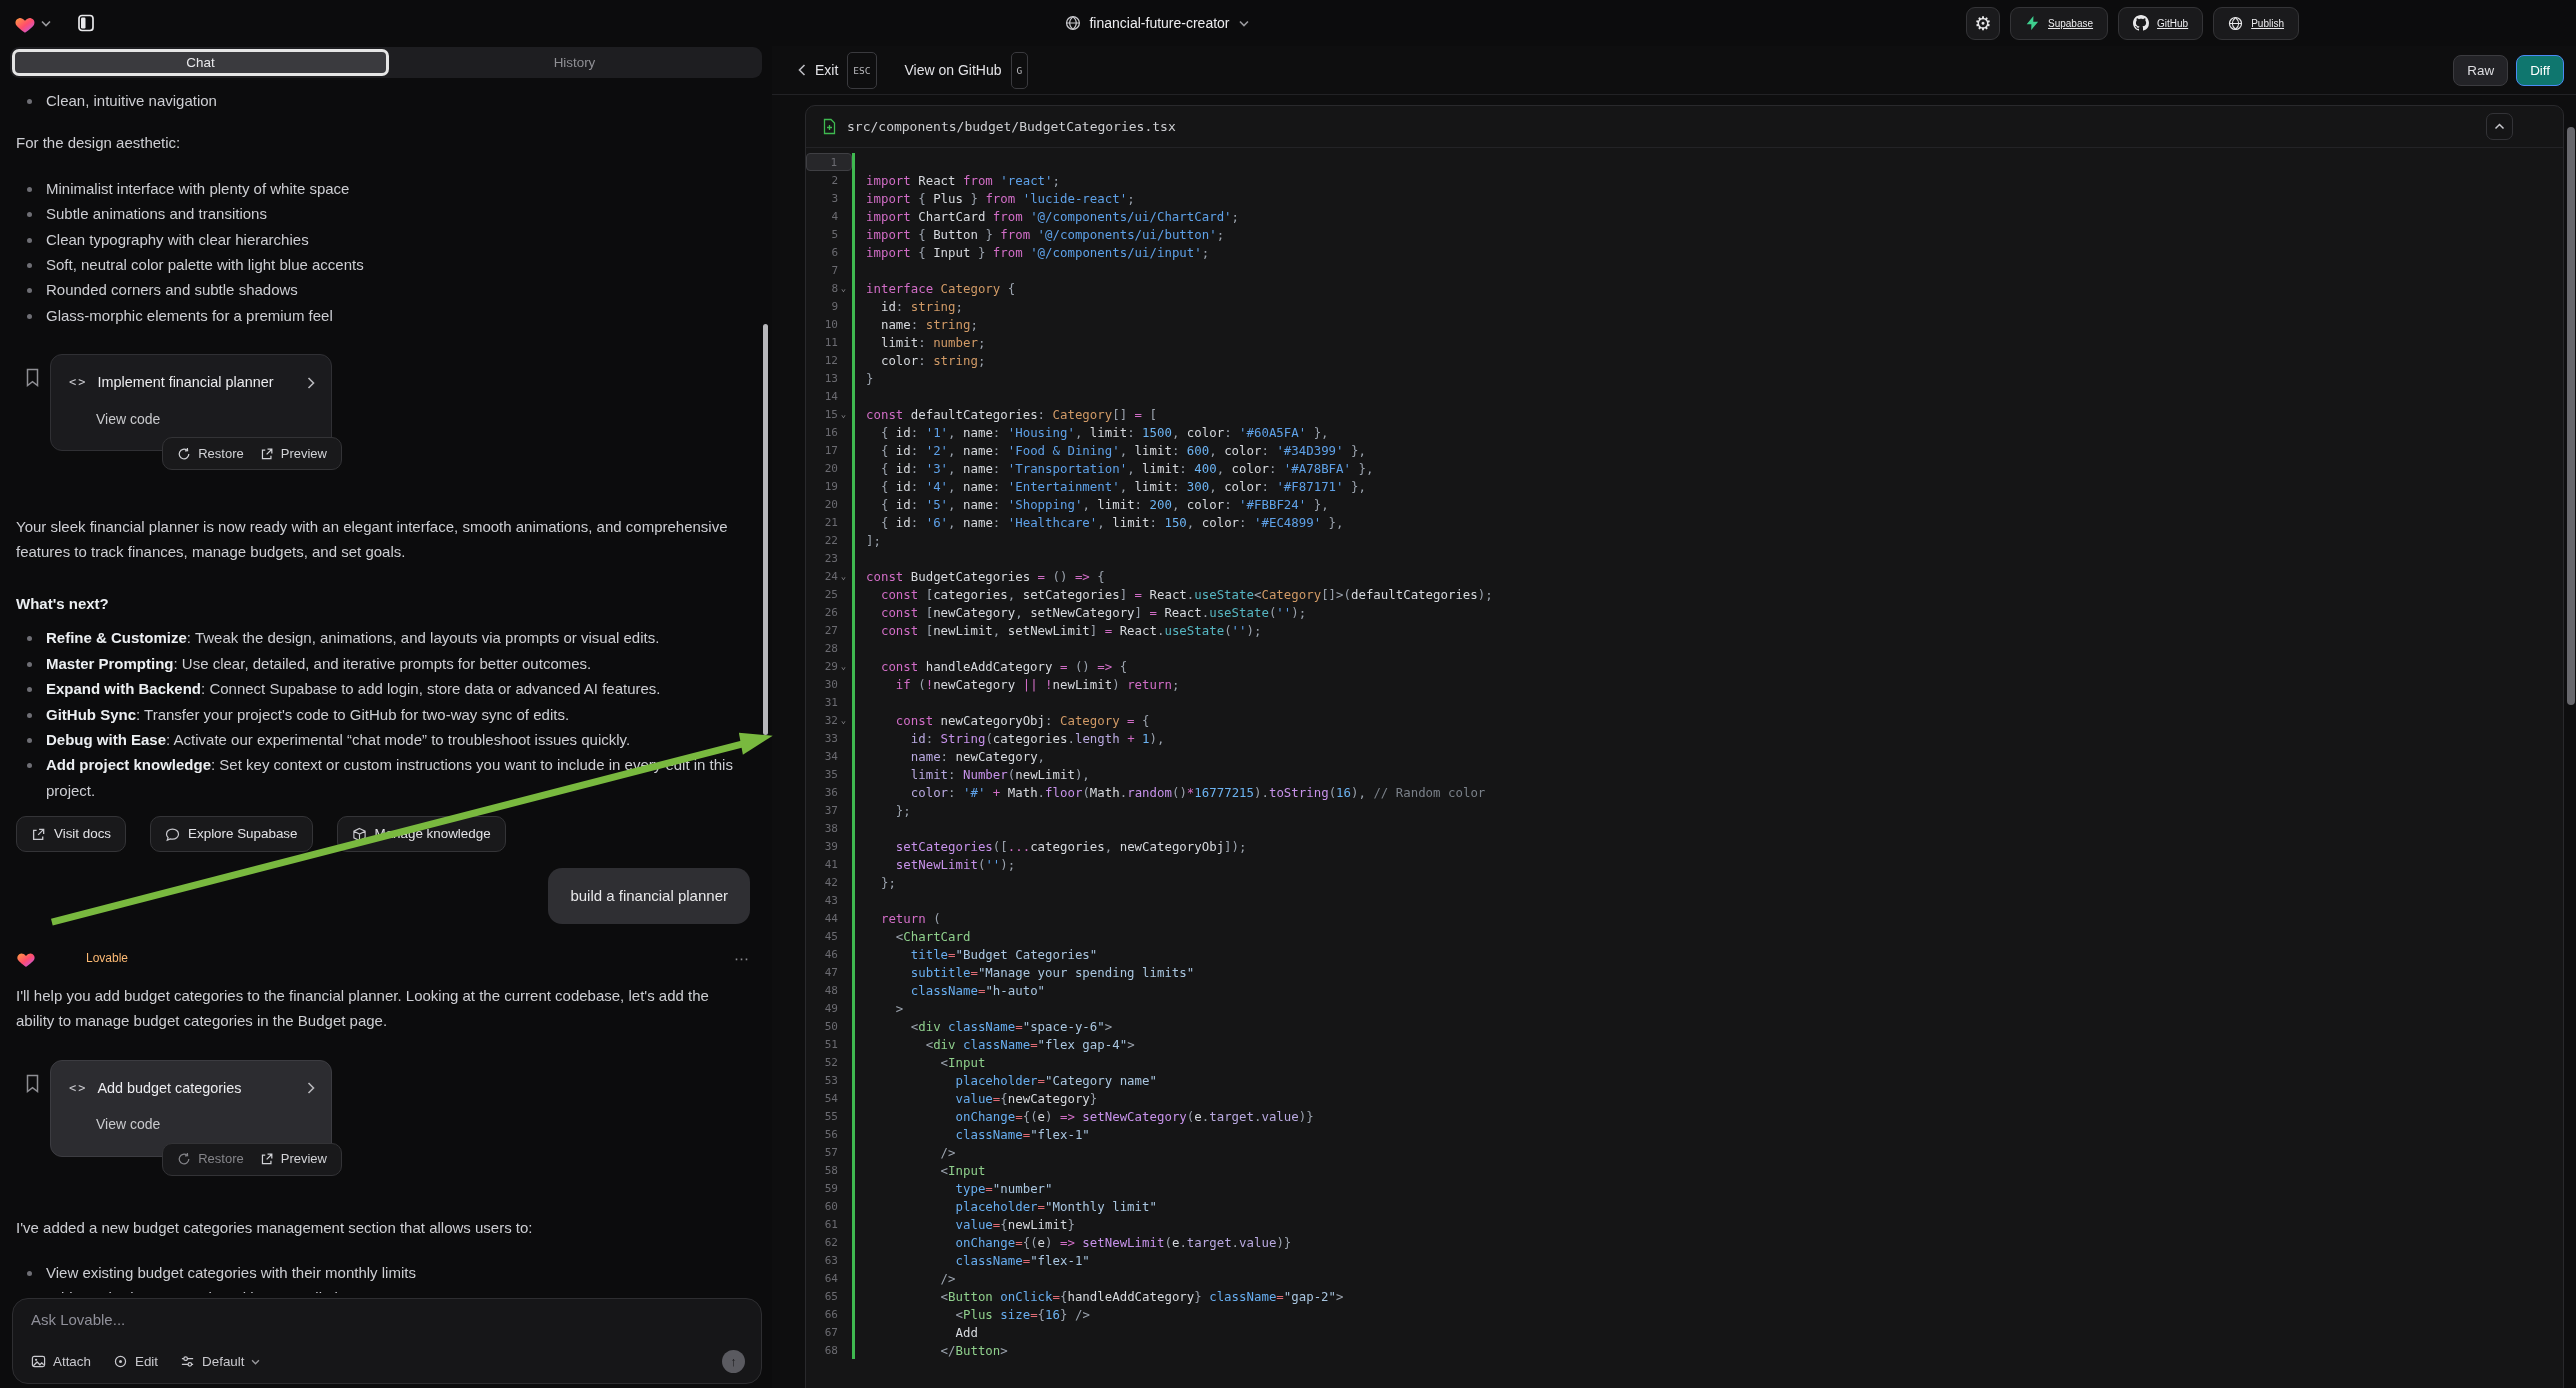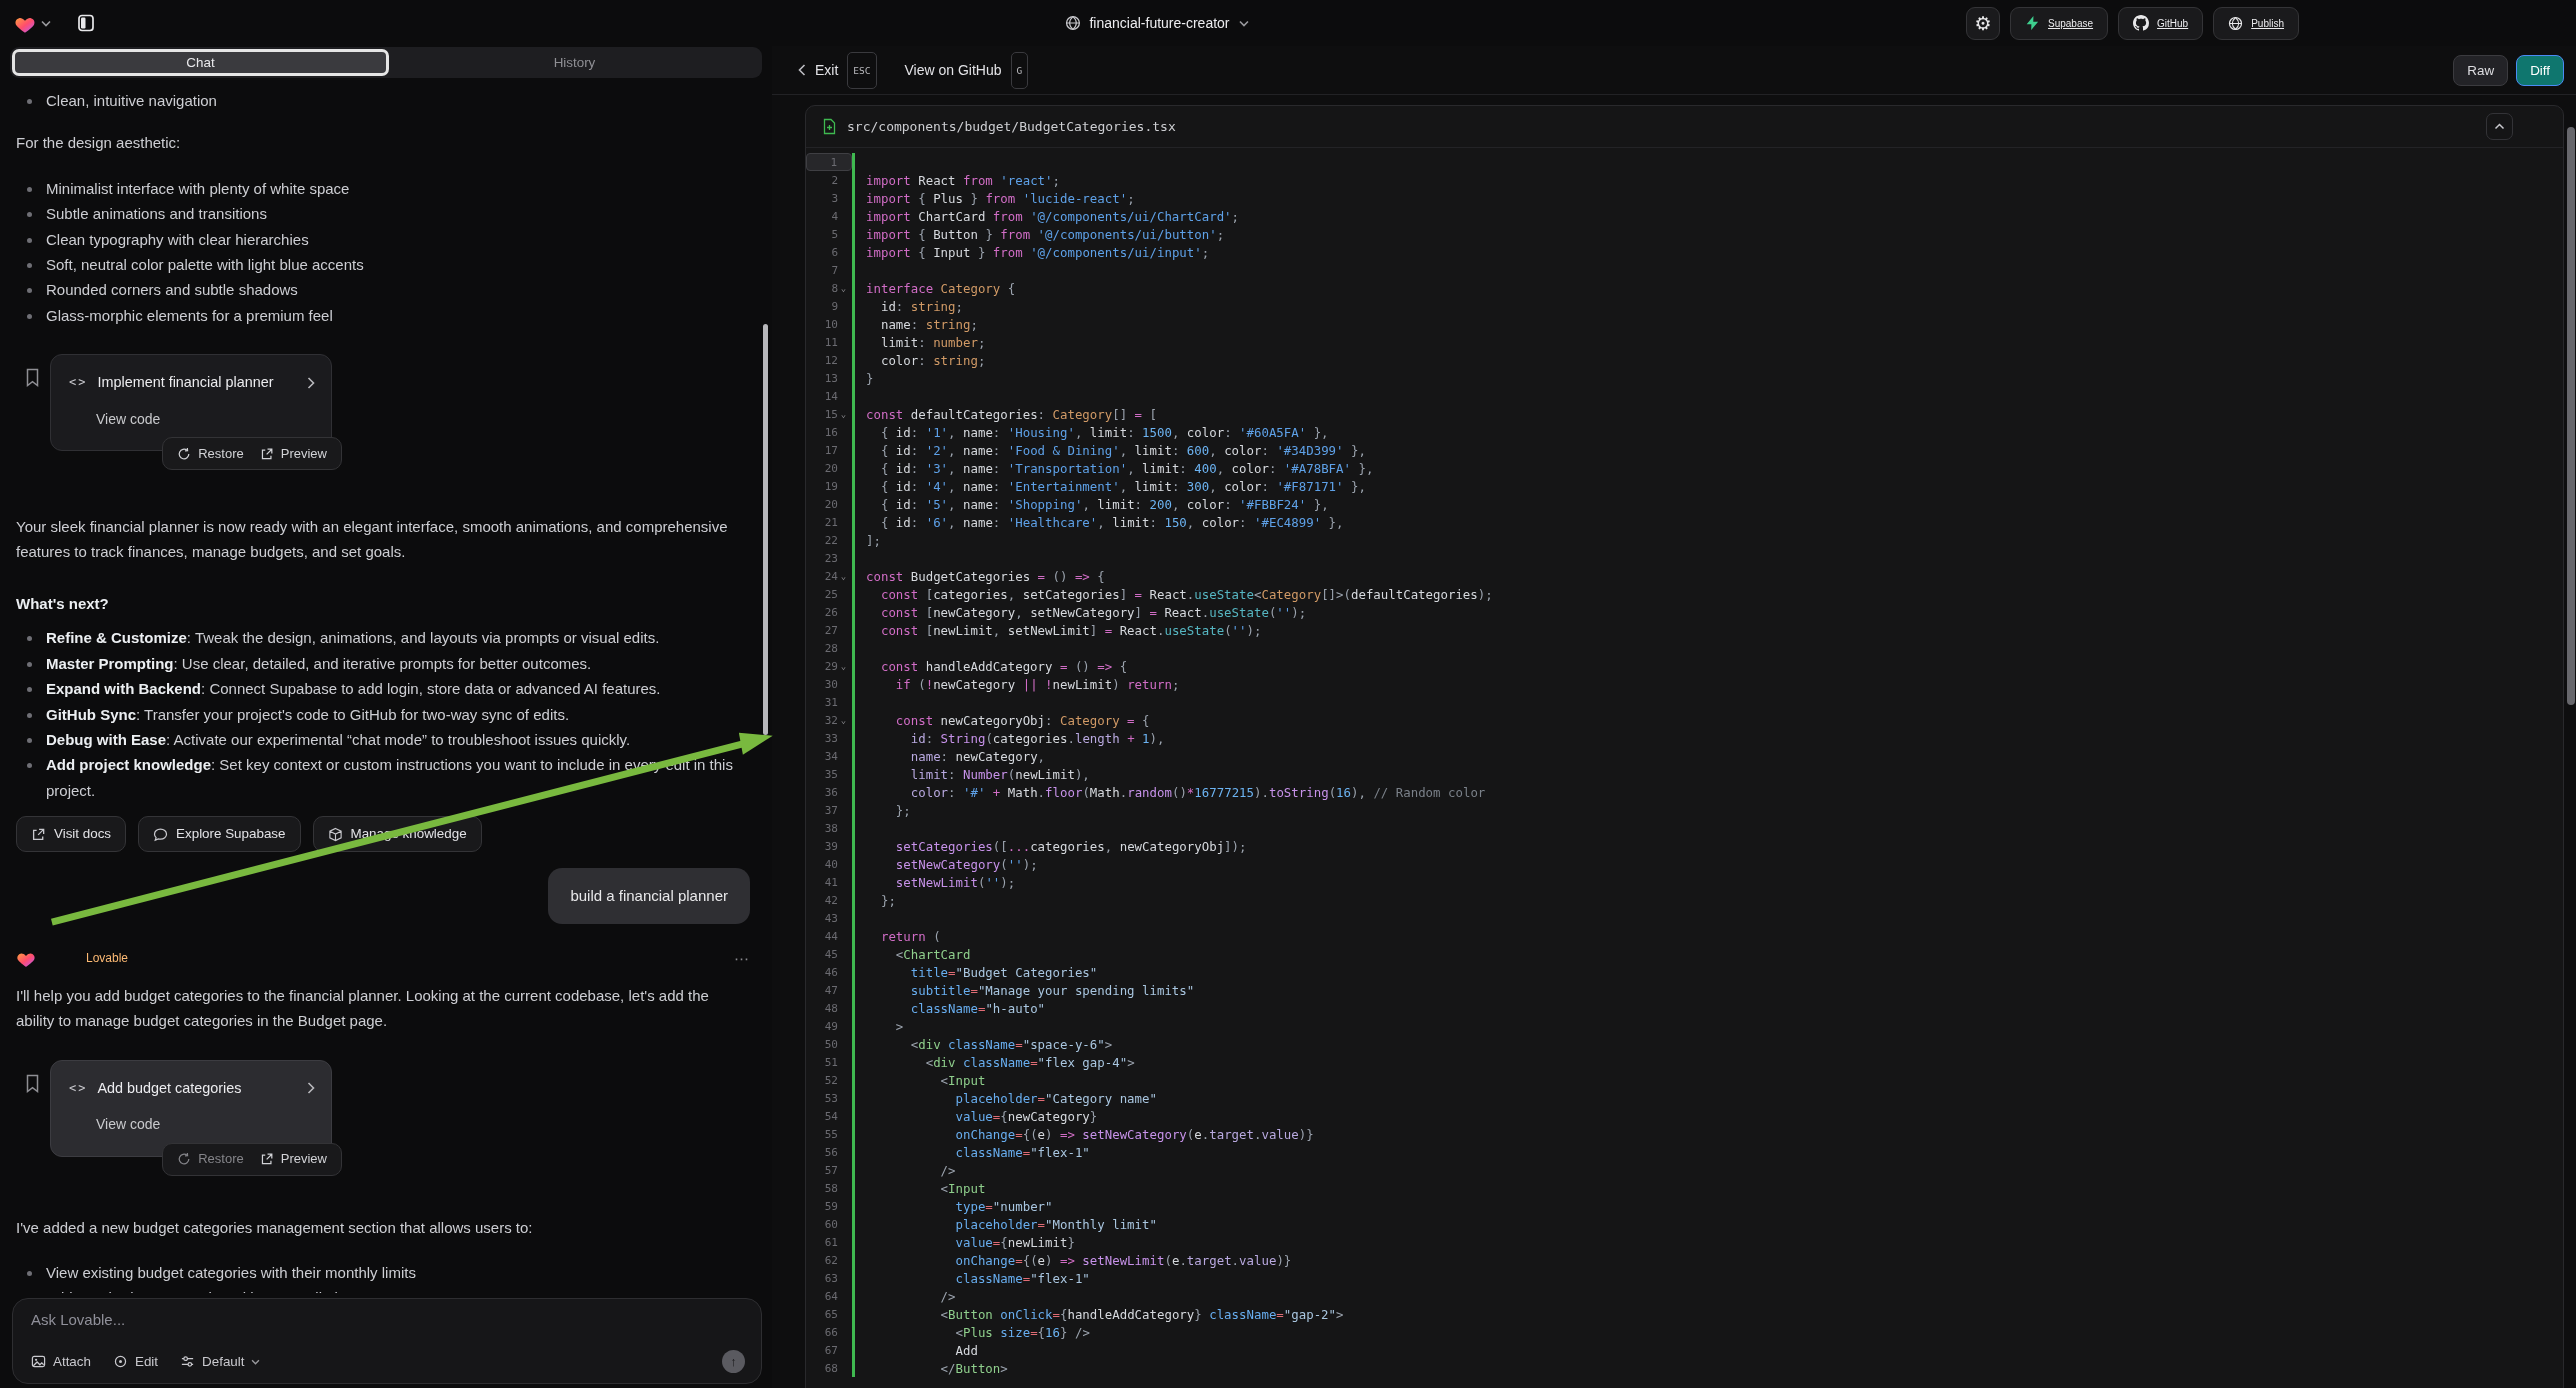--- a/index.html
+++ b/index.html
@@ -41,21 +41,21 @@
   .vcard { background:#1b1b1e; border:1px solid #303034; border-radius:12px; padding:15px 16px 18px 18px; cursor:pointer; }
   .vcard.hl { background:#2c2c30; border-color:#3c3c41; }
   .vrow { display:flex; align-items:center; gap:10px; color:#ececef; font-size:14.4px; }
   .code-glyph { font-family:"DejaVu Sans Mono", monospace; font-size:12px; letter-spacing:2px; color:#c9c9ce; }
   .vtitle { flex:1; font-weight:500; white-space:nowrap; }
   .vlink { margin-top:11px; padding-left:27px; color:#c9cacd; font-size:14px; cursor:pointer; }
   .pill { position:absolute; right:-10px; bottom:-19px; height:33px; display:flex; align-items:center; gap:16px; padding:0 14px; background:#19191b; border:1px solid #333336; border-radius:10px; }
   .pbtn { display:flex; align-items:center; gap:7px; font-size:13px; color:#d2d3d7; cursor:pointer; white-space:nowrap; }
   .pbtn.dim { color:#85858a; }
 
-  .chips { display:flex; gap:12px; margin-top:13px; }
+  .chips { display:flex; gap:24px; margin-top:13px; }
   .chip { height:36px; display:flex; align-items:center; gap:8px; padding:0 14px; background:#19191b; border:1px solid #343437; border-radius:10px; font-size:13.4px; color:#e2e2e6; cursor:pointer; white-space:nowrap; }
 
   .user-bubble { align-self:flex-end; margin-top:16px; background:#2f2f33; border-radius:14px; padding:15px 22px; color:#e8e8ea; max-width:558px; }
 
   .agent-row { margin-top:22px; display:flex; align-items:center; gap:9px; }
   .agent-name { font-size:12px; color:#fdba74;margin-left:41px; }
   .agent-menu { margin-left:auto; color:#8a8a8e; font-size:15px; letter-spacing:1px; cursor:pointer; }
 
   .chat-scrollbar { position:absolute; left:763px; top:278px; width:5px; height:411px; background:#d7d7db; opacity:.85; border-radius:3px; }
 
@@ -673,28 +673,20 @@
         <div class="crow">
           <span class="lnwrap">
             <span class="ln">39</span>
             <span class="foldmark"></span>
           </span>
           <span class="gbar"></span>
           <span class="ctext"><span class="f">    setCategories</span><span class="p">([</span><span class="k">...</span><span class="d">categories</span><span class="p">, </span><span class="d">newCategoryObj</span><span class="p">]);</span></span>
         </div>
         <div class="crow">
           <span class="lnwrap">
-            <span class="ln">40</span>
-            <span class="foldmark"></span>
-          </span>
-          <span class="gbar"></span>
-          <span class="ctext"><span class="f">    setNewCategory</span><span class="p">(</span><span class="s">''</span><span class="p">);</span></span>
-        </div>
-        <div class="crow">
-          <span class="lnwrap">
             <span class="ln">41</span>
             <span class="foldmark"></span>
           </span>
           <span class="gbar"></span>
           <span class="ctext"><span class="f">    setNewLimit</span><span class="p">(</span><span class="s">''</span><span class="p">);</span></span>
         </div>
         <div class="crow">
           <span class="lnwrap">
             <span class="ln">42</span>
             <span class="foldmark"></span>

